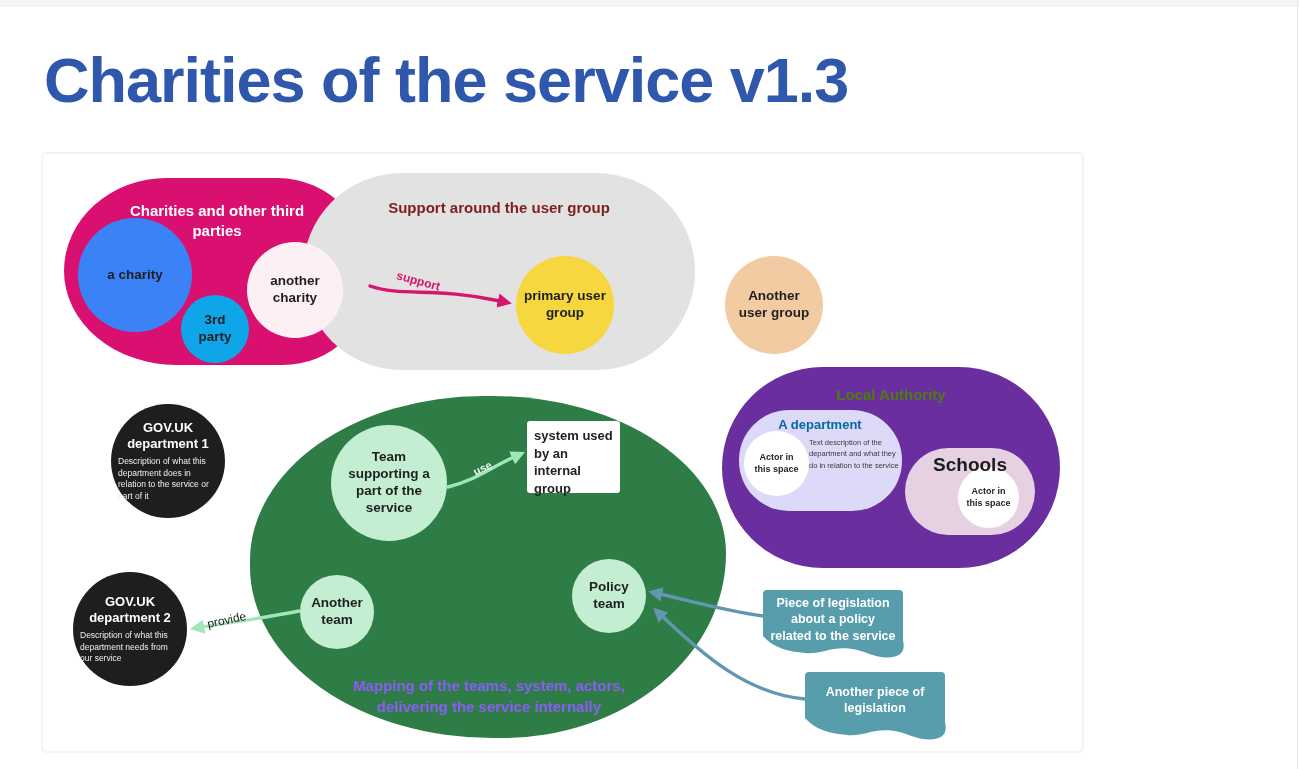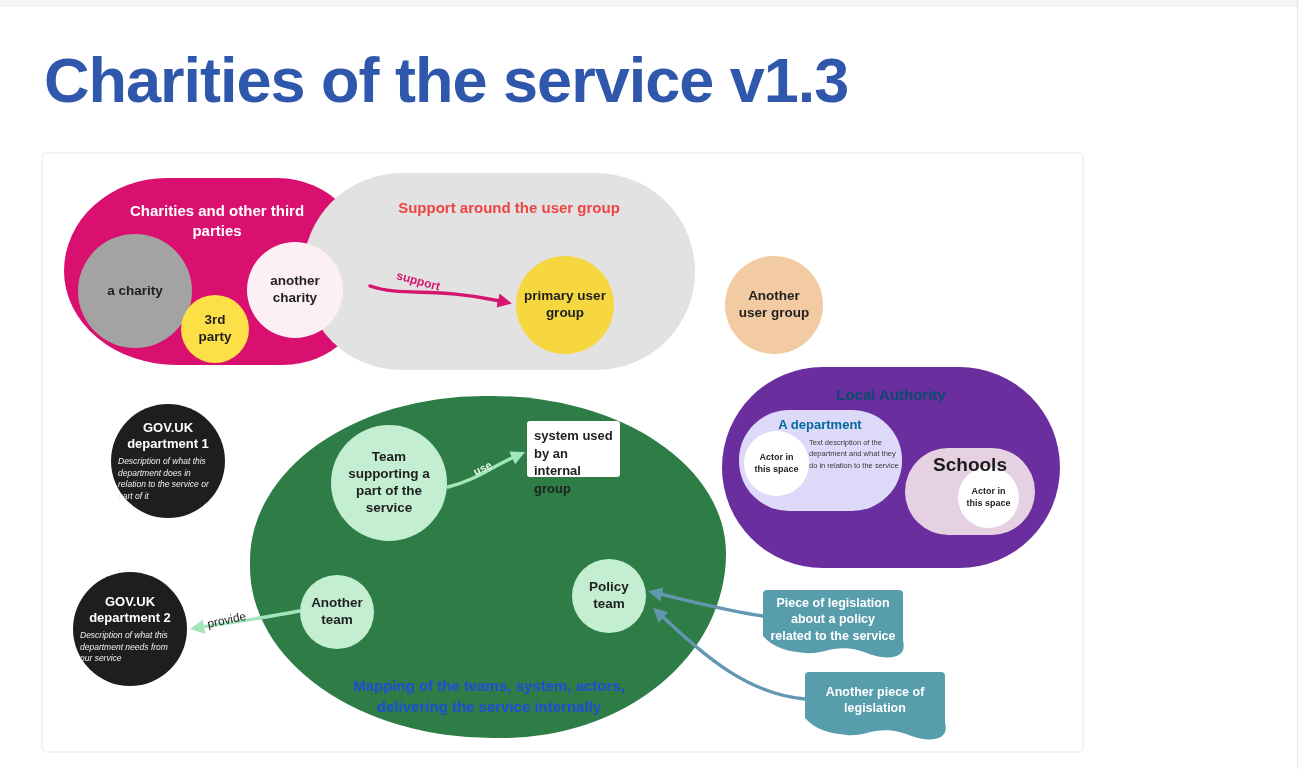--- a/index.html
+++ b/index.html
@@ -19,71 +19,71 @@
   .circle { position: absolute; border-radius: 50%; display: flex; align-items: center;
             justify-content: center; text-align: center; z-index: 14; }
   .lbl { position: absolute; z-index: 50; }
   .ctr { text-align: center; }
 
   
   .pink-blob { left: 64px; top: 178px; width: 307px; height: 187px; background: #d9106f;
                border-radius: 105px 95px 90px 115px / 95px 100px 88px 96px; }
   .pink-title { left: 117px; top: 201px; width: 200px; font-size: 15px; font-weight: 700;
                 color: #ffffff; line-height: 1.35; }
-  .c-a-charity { left: 78px; top: 234px; width: 114px; height: 114px; background: #a3a3a3; }
-  .c-3rd      { left: 181px; top: 295px; width: 68px; height: 68px; background: #fde047; padding: 0 12px; }
+  .c-a-charity { left: 78px; top: 218px; width: 114px; height: 114px; background: #3b82f6; }
+  .c-3rd      { left: 181px; top: 295px; width: 68px; height: 68px; background: #0ea5e9; padding: 0 12px; }
   .c-another  { left: 247px; top: 242px; width: 96px; height: 96px; background: #fdf0f4; padding: 0 12px; }
   .node-lbl { font-size: 13.5px; font-weight: 700; color: #1f1f1f; line-height: 1.25; }
 
   
   .gray-blob { left: 303px; top: 173px; width: 392px; height: 197px; background: #e2e2e2;
                border-radius: 99px; }
-  .gray-title { left: 380px; top: 199px; width: 258px; font-size: 15px; font-weight: 700;
-                color: #ef4444; }
+  .gray-title { left: 370px; top: 199px; width: 258px; font-size: 15px; font-weight: 700;
+                color: #7f1d1d; }
   .c-primary { left: 516px; top: 256px; width: 98px; height: 98px; background: #f6d73f; padding: 0 8px; }
   .c-tan { left: 725px; top: 256px; width: 98px; height: 98px; background: #f3cba2; padding: 0 8px; }
 
   
   .purple-blob { left: 722px; top: 367px; width: 338px; height: 201px; background: #6a2e9e;
                  border-radius: 101px; }
   .purple-title { left: 791px; top: 386px; width: 200px; font-size: 15px; font-weight: 700;
-                  color: #0c4a6e; }
+                  color: #4d7c0f; }
   .lavender-blob { left: 739px; top: 410px; width: 163px; height: 101px; background: #dcdaf8;
                    border-radius: 50px; }
   .dept-title { left: 759px; top: 417px; width: 122px; font-size: 13px; font-weight: 700; color: #0369a1; }
   .c-actor1 { left: 744px; top: 431px; width: 65px; height: 65px; background: #ffffff; }
   .actor-lbl { font-size: 9px; font-weight: 700; color: #1f1f1f; line-height: 1.3; padding: 0 8px; }
   .dept-desc { left: 809px; top: 437px; width: 95px; font-size: 7.5px; line-height: 1.5; color: #3a3a3a; }
   .schools-blob { left: 905px; top: 448px; width: 130px; height: 87px; background: #e6d1e3;
                   border-radius: 44px; }
   .schools-title { left: 910px; top: 454px; width: 120px; font-size: 19px; font-weight: 700; color: #1c1c1c; }
   .c-actor2 { left: 958px; top: 467px; width: 61px; height: 61px; background: #ffffff; }
 
   
   .gov-circle { position: absolute; width: 114px; height: 114px; border-radius: 50%; background: #1e1e1e;
                 display: flex; flex-direction: column; align-items: center; justify-content: center;
                 z-index: 14; padding: 0 8px; }
   .gov1 { left: 111px; top: 404px; }
   .gov2 { left: 73px; top: 572px; }
   .gov-title { font-size: 13px; font-weight: 700; color: #ffffff; text-align: center;
                line-height: 1.25; width: 95px; }
   .gov-desc { margin-top: 4px; font-size: 8.5px; line-height: 1.35; color: #efefef;
-              text-align: left; width: 100px; font-style: italic; }
+              text-align: left; width: 100px; }
 
   
   .green-blob { left: 250px; top: 396px; width: 476px; height: 342px; background: #2f7d46;
                 border-radius: 50% 50% 48% 52% / 49% 47% 55% 51%; }
   .c-team { left: 331px; top: 425px; width: 116px; height: 116px; background: #c3eed2; padding: 0 10px; }
-  .system-rect { position: absolute; left: 527px; top: 421px; width: 93px; height: 56px;
+  .system-rect { position: absolute; left: 527px; top: 421px; width: 93px; height: 72px;
                  background: #ffffff; border-radius: 3px; z-index: 14; padding: 6px 7px;
                  font-size: 13px; font-weight: 700; color: #222222; line-height: 1.35; }
   .c-another-team { left: 300px; top: 575px; width: 74px; height: 74px; background: #c3eed2; padding: 0 8px; }
   .c-policy { left: 572px; top: 559px; width: 74px; height: 74px; background: #c3eed2; padding: 0 8px; }
   .green-caption { left: 318px; top: 675px; width: 342px; font-size: 15px; font-weight: 700;
-                   color: #1d4ed8; line-height: 1.4; }
+                   color: #8b5cf6; line-height: 1.4; }
 
   
   .ribbon-lbl { color: #ffffff; font-size: 12.5px; font-weight: 700; line-height: 1.3; text-align: center; }
   .ribbon1-lbl { left: 770px; top: 595px; width: 126px; }
   .ribbon2-lbl { left: 812px; top: 684px; width: 126px; }
 
   
   .conn-lbl { font-size: 12px; font-weight: 600; white-space: nowrap; }
   .support-lbl { left: 396px; top: 274px; color: #d6156f; transform: rotate(15deg); }
   .use-lbl { left: 473px; top: 462px; color: #e9f8ef; transform: rotate(-25deg); font-size: 11px; }

